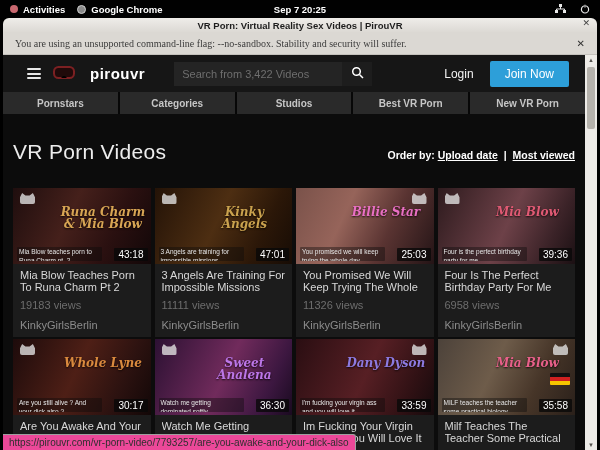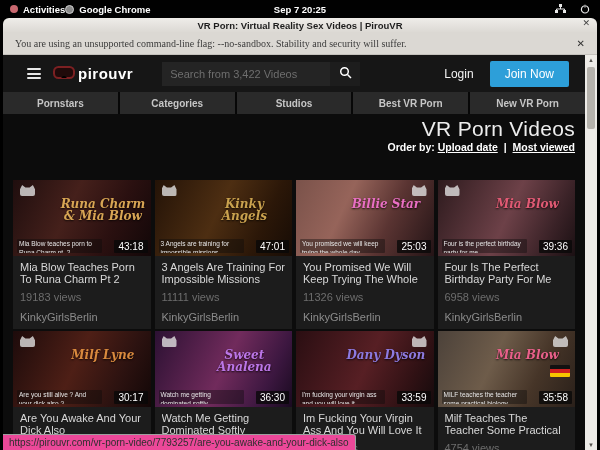--- a/index.html
+++ b/index.html
@@ -2,21 +2,21 @@
 <html><head>
 <meta charset="utf-8">
 <style>
   *{margin:0;padding:0;box-sizing:border-box;}
   html,body{width:600px;height:450px;overflow:hidden;background:#000;font-family:"Liberation Sans",sans-serif;}
   .screen{position:relative;width:600px;height:450px;background:#000;}
 
   
   .sysbar{position:absolute;left:0;top:0;width:600px;height:18px;background:#010101;color:#fff;
     display:flex;align-items:center;font-size:9.5px;font-weight:bold;padding:0 10px;}
-  .sys-left{display:flex;align-items:center;gap:0;}
+  .sys-left{display:flex;align-items:center;gap:12px;}
   .sys-item{display:flex;align-items:center;gap:5px;cursor:pointer;}
   .dot-icon{width:8px;height:8px;border-radius:50%;background:#c9686f;}
   .chrome-icon{width:9px;height:9px;border-radius:50%;background:#8a8a8a;border:1.5px solid #cfcfcf;}
   .sys-clock{position:absolute;left:0;right:0;text-align:center;pointer-events:none;}
   .sys-right{margin-left:auto;display:flex;align-items:center;gap:14px;z-index:2;}
   .sys-right svg{display:block;}
 
   
   .window{position:absolute;left:3px;right:3px;top:18px;bottom:0;display:flex;flex-direction:column;
     border-radius:6px 6px 0 0;overflow:hidden;background:#0c0c0c;}
@@ -32,40 +32,40 @@
   .scrollbar{position:absolute;right:0;top:0;bottom:0;width:12px;background:#edebe7;z-index:30;
     display:flex;flex-direction:column;align-items:center;justify-content:space-between;padding:1px 0;}
   .scroll-arrow{font-size:6px;color:#55524e;line-height:8px;}
   .scroll-thumb{position:absolute;left:2px;right:2px;top:12px;height:62px;background:#b5b2ac;border-radius:2px;}
   .page{position:absolute;left:0;top:0;right:12px;bottom:0;overflow:hidden;}
 
   
   .siteheader{height:37px;background:#161616;display:flex;align-items:center;padding:0 12px;}
   .burger{width:14px;display:flex;flex-direction:column;gap:2.5px;margin:0 12px 0 12px;cursor:pointer;}
   .burger span{display:block;height:2px;background:#e8e8e8;border-radius:1px;}
-  .logo{display:flex;align-items:center;gap:3px;cursor:pointer;}
+  .logo{display:flex;align-items:center;gap:15px;cursor:pointer;}
   .logo-text{color:#fff;font-weight:bold;font-size:15px;letter-spacing:.5px;}
   .searchwrap{display:flex;margin-left:29px;}
   .searchwrap input{width:168px;height:24px;background:#242424;border:none;color:#8a8a8a;font-size:11px;
     padding:0 8px;outline:none;font-family:"Liberation Sans",sans-serif;}
   .searchwrap input::placeholder{color:#6e6e6e;}
   .searchbtn{width:30px;height:24px;background:#1d1d1d;border:none;display:flex;align-items:center;
     justify-content:center;cursor:pointer;}
   .loginlink{margin-left:auto;color:#f2f2f2;font-size:12px;cursor:pointer;}
   .joinbtn{margin:0 4px 0 16px;background:#2d9fd9;color:#fff;border:none;font-size:12px;
     padding:6px 15px;border-radius:2px;cursor:pointer;font-family:"Liberation Sans",sans-serif;}
 
   
   .nav{height:22px;display:flex;gap:2px;background:#070707;}
   .nav-item{flex:1;background:#2a2a2a;color:#c6c6c6;font-size:10px;font-weight:bold;
     display:flex;align-items:center;justify-content:center;cursor:pointer;}
 
   
   .main{padding:0 10px;}
-  .headrow{display:flex;align-items:flex-end;justify-content:space-between;margin-top:3px;flex-direction:column;}
+  .headrow{display:flex;align-items:flex-end;justify-content:space-between;margin-top:26px;}
   .pagetitle{color:#ededed;font-size:21px;font-weight:normal;letter-spacing:.3px;}
   .orderby{font-size:10.5px;color:#fff;font-weight:bold;padding-bottom:3px;}
   .orderby a{color:#fff;text-decoration:underline;cursor:pointer;}
   .orderby .sep{margin:0 3px;}
 
   
   .grid{margin-top:24px;display:grid;grid-template-columns:repeat(4,1fr);gap:2px 4px;}
   .card{background:#1c1c1c;display:flex;flex-direction:column;cursor:pointer;}
   .thumb{position:relative;height:76px;background:#291313;overflow:hidden;}
   .catmask{position:absolute;top:5px;width:15px;height:11px;background:rgba(228,228,228,.78);
@@ -242,21 +242,21 @@
     <div class="cardinfo">
       <div class="vtitle">Four Is The Perfect Birthday Party For Me</div>
       <div class="vviews">6958 views</div>
       <div class="vstudio">KinkyGirlsBerlin</div>
     </div>
   </div>
 
   <div class="card">
     <div class="thumb" style="background: linear-gradient(115deg, rgb(29, 11, 11) 0%, rgb(78, 31, 22) 45%, rgb(44, 18, 16) 75%, rgb(18, 7, 7) 100%);">
       <span class="catmask mask-left"></span>
-      <span class="modelname" style="color: rgb(218, 138, 62);">Milf Lyne</span>
+      <span class="modelname" style="color: rgb(218, 138, 62);">Whole Lyne</span>
 
       <span class="caption">Are you still alive ? And your dick also ?</span>
       <span class="duration">30:17</span>
     </div>
     <div class="cardinfo">
       <div class="vtitle">Are You Awake And Your Dick Also</div>
       <div class="vviews">1975 views</div>
 
     </div>
   </div>

